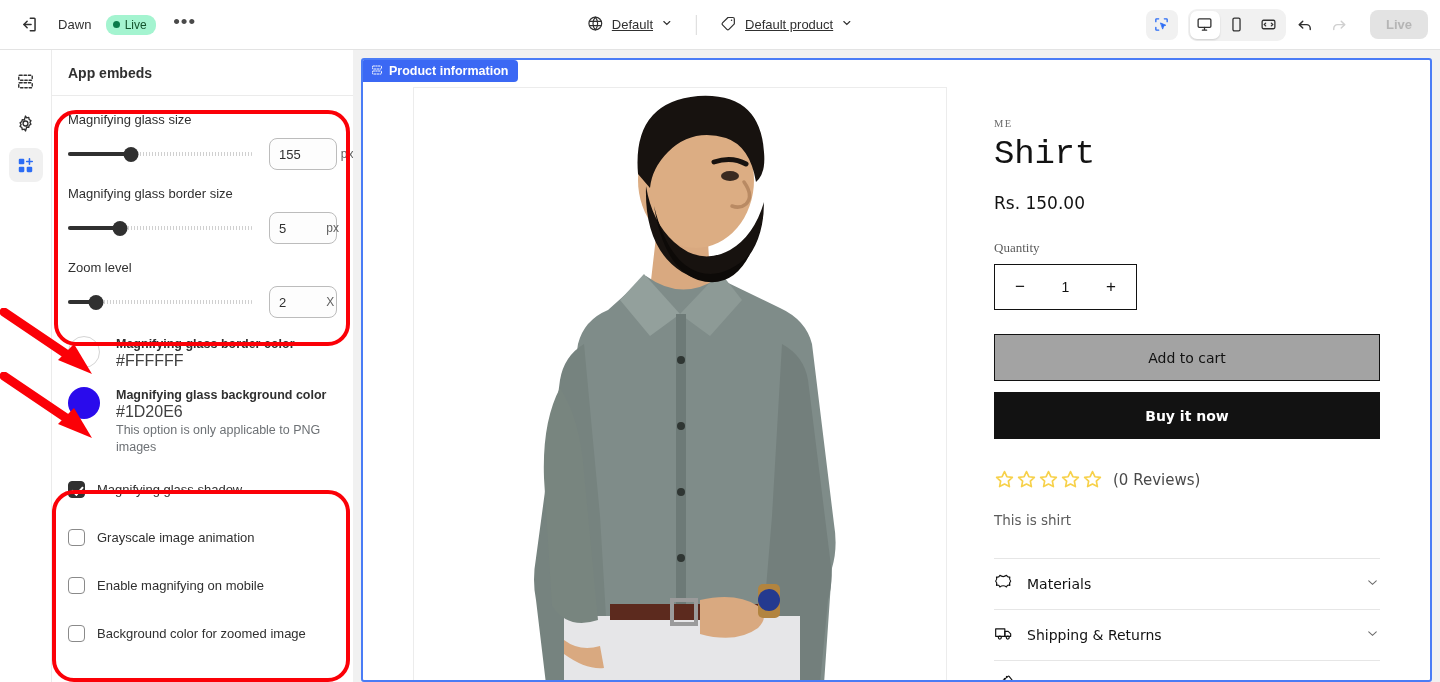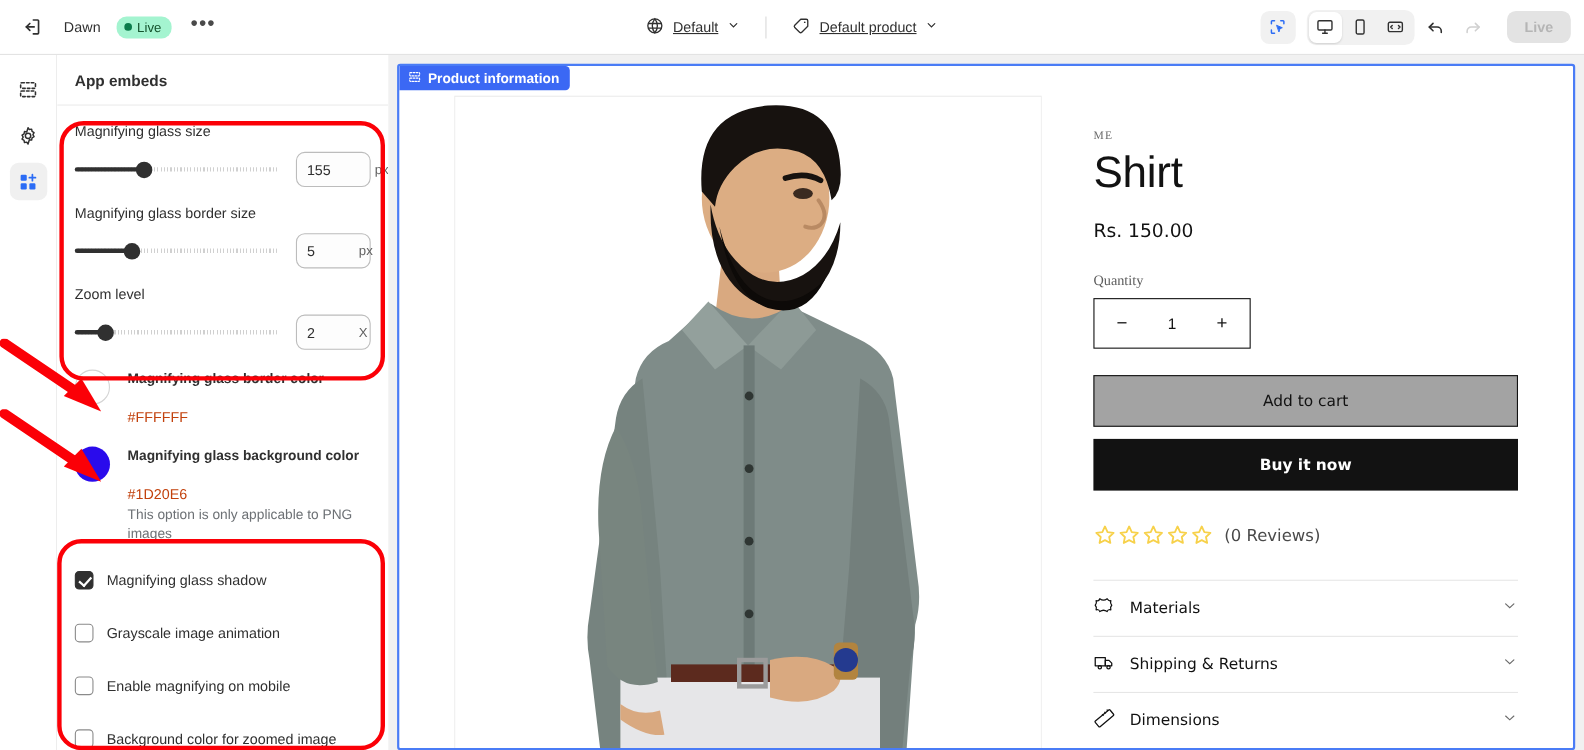--- a/index.html
+++ b/index.html
@@ -110,21 +110,21 @@
     justify-content: space-between; padding: 0 9px;
     font-size: 13px; color: #303030; gap: 40px;
   }
   .num-unit { color: #616161; font-size: 12px; }
 
   .color-row { display: flex; align-items: flex-start; gap: 16px; padding-top: 18px; }
   .swatch { width: 32px; height: 32px; border-radius: 50%; flex: 0 0 32px; cursor: pointer; }
   .swatch.white { background: #FFFFFF; border: 1px solid #d4d4d4; }
   .color-meta { padding-top: 0px; }
   .color-title { font-size: 12.5px; font-weight: 700; color: #303030; line-height: 16px; }
-  .color-hex { font-size: 13px; color: #c2410c; line-height: 17px; margin-top: 19px; }
+  .color-hex { font-size: 16px; color: #404040; line-height: 17px; }
   .color-help { font-size: 12.5px; color: #6d7175; line-height: 17px; margin-top: 2px; max-width: 205px; }
 
   .checks { padding-top: 20px; }
   .check-row { display: flex; align-items: center; gap: 12px; height: 26px; margin-bottom: 22px; cursor: pointer; }
   .cbox {
     width: 17px; height: 17px; border-radius: 4px; border: 1px solid #8a8a8a;
     background: #fff; flex: 0 0 17px; position: relative;
   }
   .cbox.checked { background: #303030; border-color: #303030; }
   .cbox.checked::after {
@@ -155,21 +155,21 @@
     display: flex; align-items: center; gap: 6px; border-radius: 0 4px 4px 0; z-index: 5;
   }
   .pv-content { display: flex; padding-top: 22px; height: 100%; }
   .pv-media { width: 585px; padding: 5px 0 0 50px; }
   .media-box {
     width: 534px; height: 595px; border: 1px solid #ececec; background: #fff;
     position: relative; overflow: hidden;
   }
   .pv-info { flex: 1; padding: 36px 50px 0 46px; }
   .vendor { font-size: 10.5px; letter-spacing: 1.3px; color: #6b6b6b; font-family: "Liberation Serif", serif; }
-  .p-title { font-size: 40px; font-weight: 400; color: #121212; margin-top: 6px; letter-spacing: -.2px; font-family:Liberation Sans, sans-serif; }
+  .p-title { font-size: 34px; font-weight: 400; color: #121212; margin-top: 6px; letter-spacing: -.2px; font-family:Liberation Mono, monospace; }
   .p-price { font-size: 17px; color: #121212; margin-top: 20px; font-family:"DejaVu Sans", sans-serif; }
   .qty-label { font-size: 13px; color: #5c5c5c; margin-top: 27px; font-family:Liberation Serif, serif; }
   .qty-box {
     margin-top: 8px; width: 143px; height: 46px; border: 1px solid #121212;
     display: flex; align-items: center; justify-content: space-between; padding: 0 16px;
   }
   .qty-btn { font-size: 17px; color: #121212; cursor: pointer; width: 18px; text-align: center; user-select: none; }
   .qty-val { font-size: 14px; color: #121212; }
   .btn-cart {
     margin-top: 24px; width: 386px; height: 47px; border: 1px solid #121212;
@@ -513,20 +513,21 @@
             <svg width="21" height="21" viewBox="0 0 24 24" fill="none" stroke="#F7D14A" stroke-width="1.9" stroke-linejoin="round">
                 <path d="M12 3l2.7 5.8 6.3.8-4.6 4.3 1.2 6.2L12 17.2 6.4 20.1l1.2-6.2L3 9.6l6.3-.8z"></path>
               </svg>
             <svg width="21" height="21" viewBox="0 0 24 24" fill="none" stroke="#F7D14A" stroke-width="1.9" stroke-linejoin="round">
                 <path d="M12 3l2.7 5.8 6.3.8-4.6 4.3 1.2 6.2L12 17.2 6.4 20.1l1.2-6.2L3 9.6l6.3-.8z"></path>
               </svg>
           </span>
           <span class="rev-count">(0 Reviews)</span>
         </div>
 
+        <div class="p-desc">This is shirt</div>
 
         <div class="accordion">
           <div class="acc-item">
             <span>
               <svg width="20" height="20" viewBox="0 0 24 24" fill="none" stroke="#121212" stroke-width="1.4" stroke-linejoin="round">
                 <path d="M7 4q4 3 8 0 2 3 4 2 -1 3 1 5 -2 2 -1 5 -3 -1 -4 2 -4-3 -8 0 -1-3 -4-2 1-3 -1-5 2-2 1-5 3 1 4-2z"></path>
               </svg>
             </span>
             <span class="acc-label">Materials</span>
             <span>

